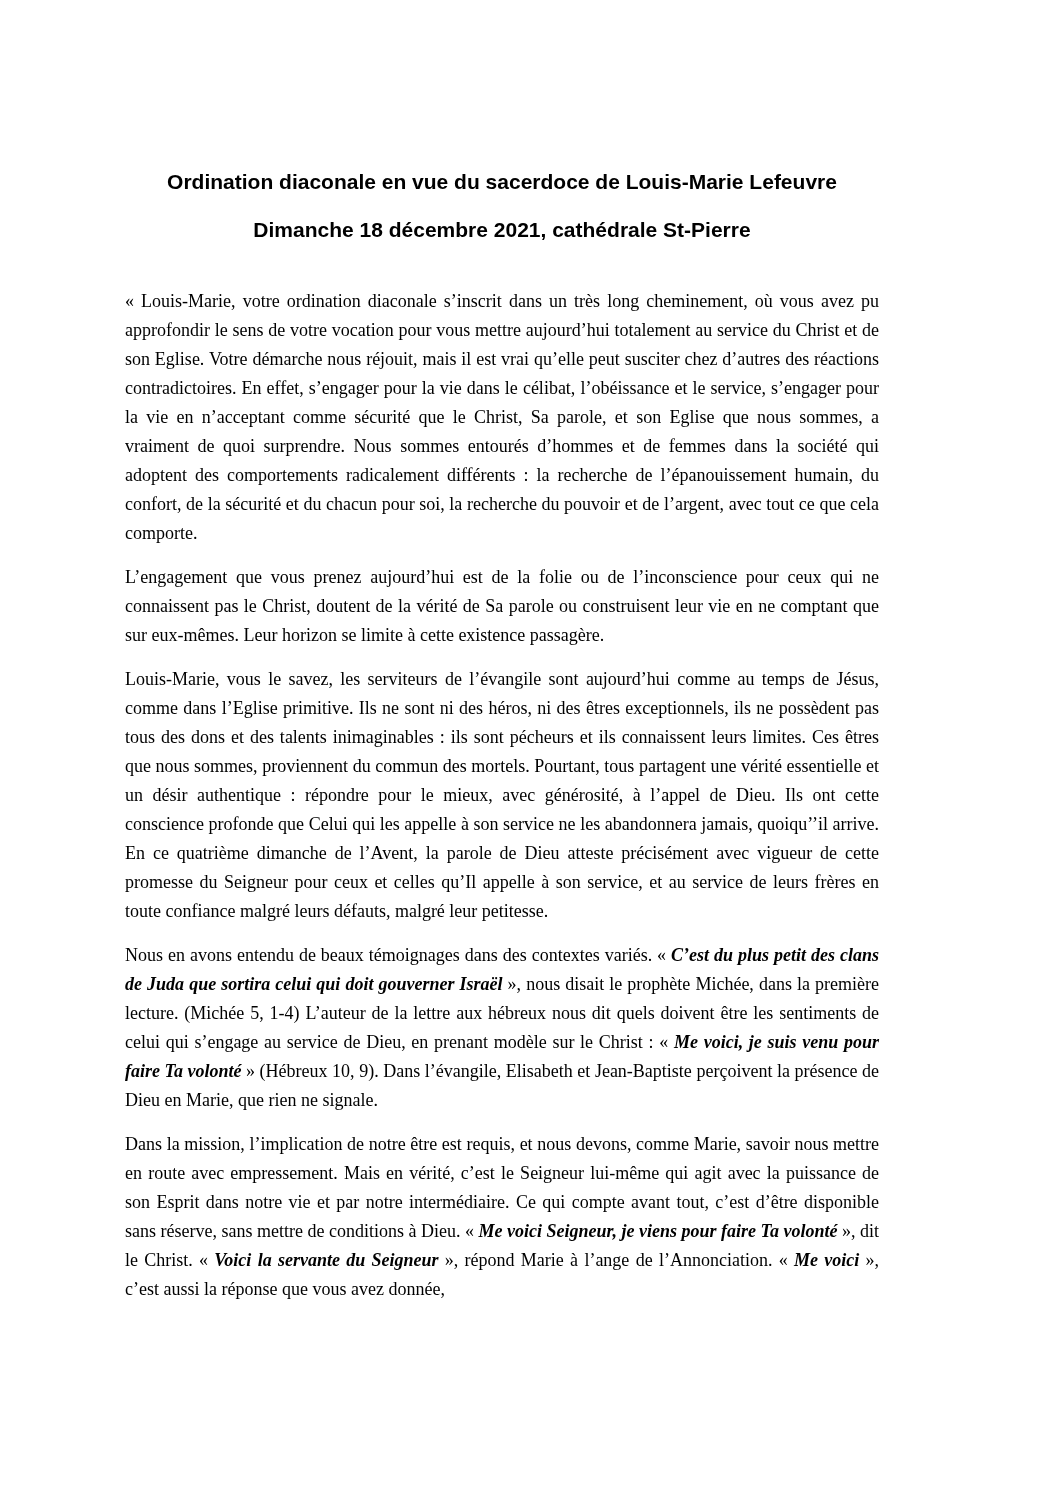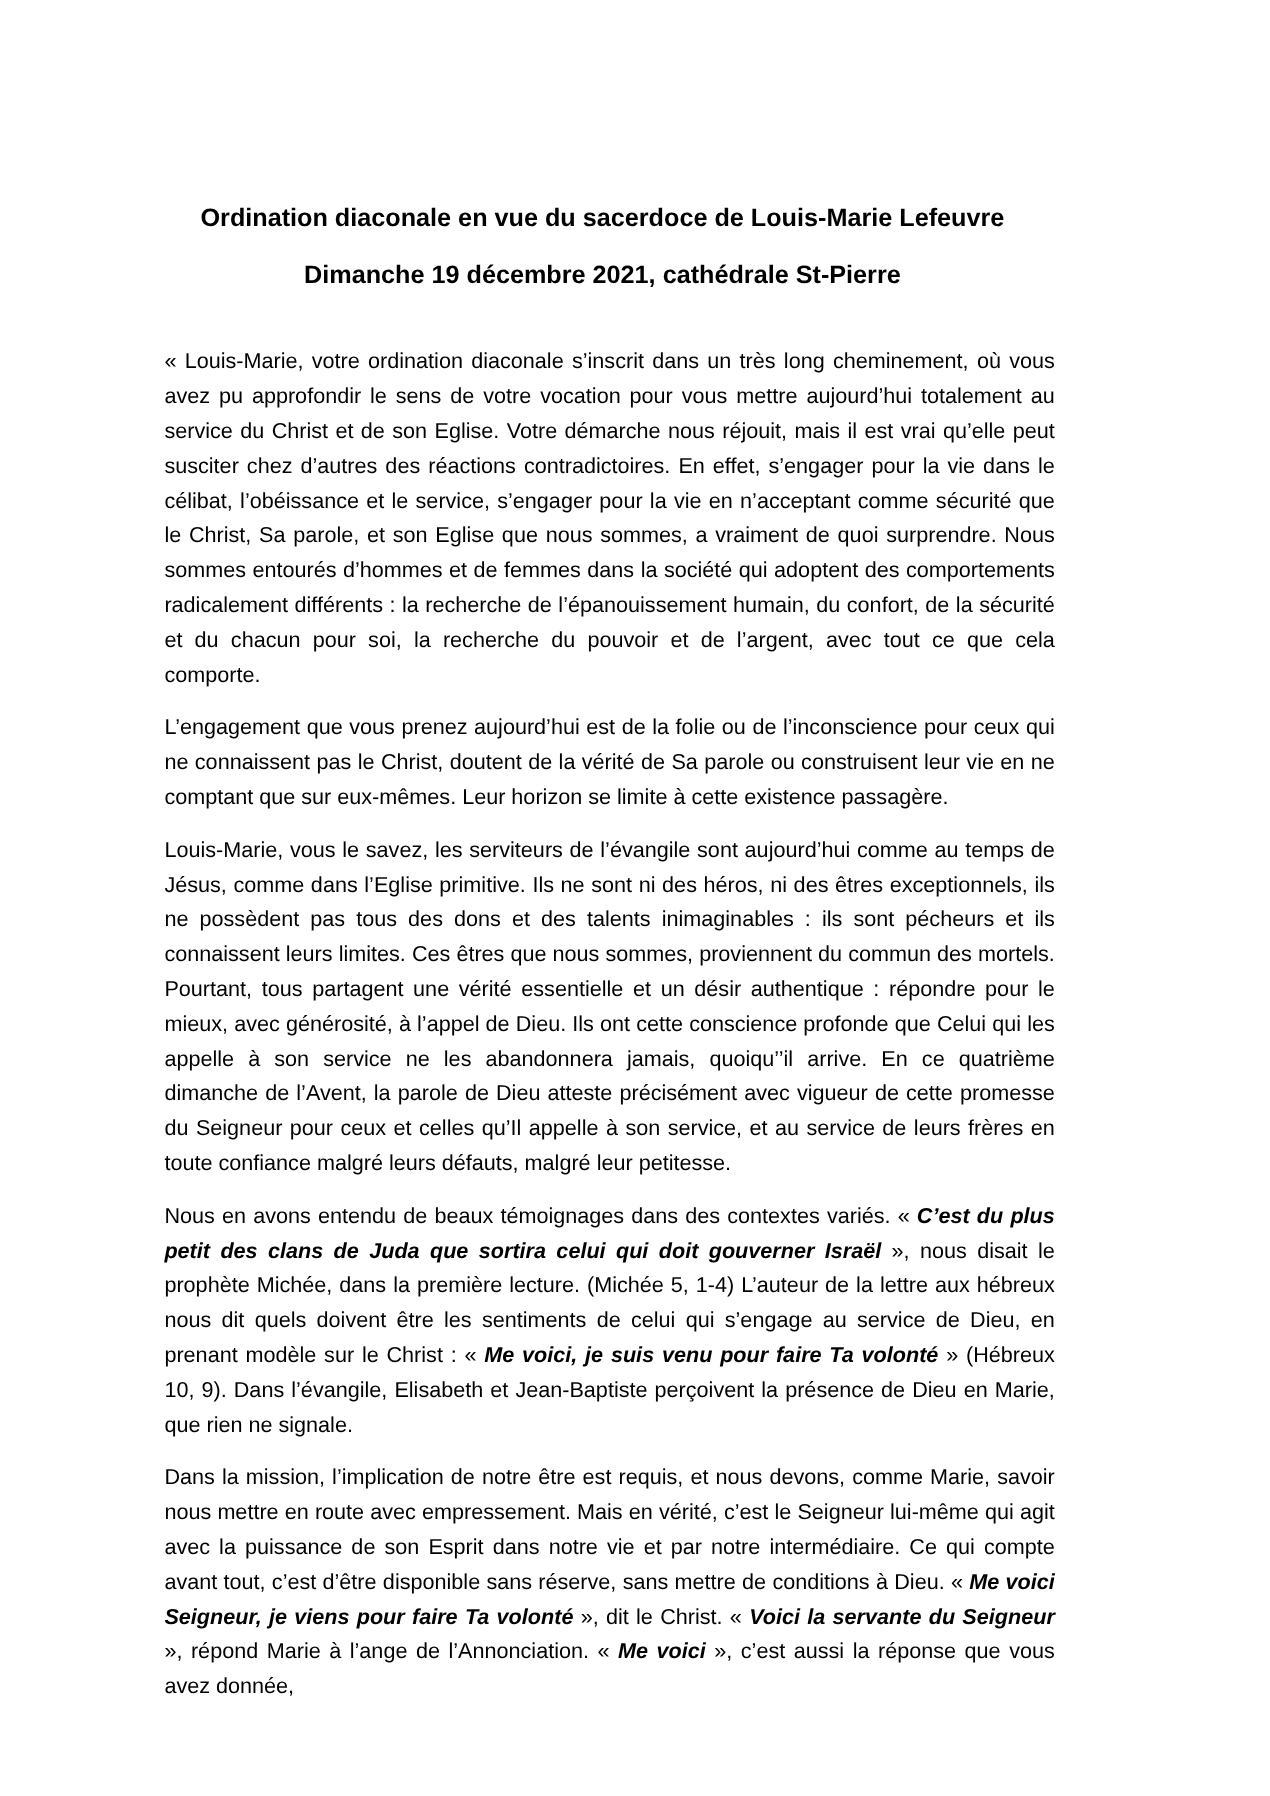--- a/index.html
+++ b/index.html
@@ -25,33 +25,34 @@
     text-align: center;
     margin: 0 0 21px 0;
   }
   .doc-body {
     margin-top: 44px;
     font-size: 18px;
     line-height: 29px;
     text-align: justify;
   }
   .para {
-    margin: 0 0 15px 12px;
+    margin: 0 0 15px 0;
+    font-family: Liberation Serif, serif;
   }
   .bi {
     font-weight: bold;
     font-style: italic;
   }
 </style>
 </head>
 <body>
 
 <div class="page">
   <div class="title">Ordination diaconale en vue du sacerdoce de Louis-Marie Lefeuvre</div>
-  <div class="title">Dimanche 19 décembre 2021, cathédrale St-Pierre</div>
+  <div class="title">Dimanche 18 décembre 2021, cathédrale St-Pierre</div>
   <div class="doc-body">
       <p class="para"><span>« Louis-Marie, votre ordination diaconale s’inscrit dans un très long cheminement, où vous avez pu approfondir le sens de votre vocation pour vous mettre aujourd’hui totalement au service du Christ et de son Eglise. Votre démarche nous réjouit, mais il est vrai qu’elle peut susciter chez d’autres des réactions contradictoires. En effet, s’engager pour la vie dans le célibat, l’obéissance et le service, s’engager pour la vie en n’acceptant comme sécurité que le Christ, Sa parole, et son Eglise que nous sommes, a vraiment de quoi surprendre. Nous sommes entourés d’hommes et de femmes dans la société qui adoptent des comportements radicalement différents : la recherche de l’épanouissement humain, du confort, de la sécurité et du chacun pour soi, la recherche du pouvoir et de l’argent, avec tout ce que cela comporte.</span></p>
       <p class="para"><span>L’engagement que vous prenez aujourd’hui est de la folie ou de l’inconscience pour ceux qui ne connaissent pas le Christ, doutent de la vérité de Sa parole ou construisent leur vie en ne comptant que sur eux-mêmes. Leur horizon se limite à cette existence passagère.</span></p>
       <p class="para"><span>Louis-Marie, vous le savez, les serviteurs de l’évangile sont aujourd’hui comme au temps de Jésus, comme dans l’Eglise primitive. Ils ne sont ni des héros, ni des êtres exceptionnels, ils ne possèdent pas tous des dons et des talents inimaginables : ils sont pécheurs et ils connaissent leurs limites. Ces êtres que nous sommes, proviennent du commun des mortels. Pourtant, tous partagent une vérité essentielle et un désir authentique : répondre pour le mieux, avec générosité, à l’appel de Dieu. Ils ont cette conscience profonde que Celui qui les appelle à son service ne les abandonnera jamais, quoiqu’’il arrive. En ce quatrième dimanche de l’Avent, la parole de Dieu atteste précisément avec vigueur de cette promesse du Seigneur pour ceux et celles qu’Il appelle à son service, et au service de leurs frères en toute confiance malgré leurs défauts, malgré leur petitesse.</span></p>
       <p class="para"><span>Nous en avons entendu de beaux témoignages dans des contextes variés. « </span><span class="bi">C’est du plus petit des clans de Juda que sortira celui qui doit gouverner Israël</span><span> », nous disait le prophète Michée, dans la première lecture. (Michée 5, 1-4) L’auteur de la lettre aux hébreux nous dit quels doivent être les sentiments de celui qui s’engage au service de Dieu, en prenant modèle sur le Christ : « </span><span class="bi">Me voici, je suis venu pour faire Ta volonté</span><span> » (Hébreux 10, 9). Dans l’évangile, Elisabeth et Jean-Baptiste perçoivent la présence de Dieu en Marie, que rien ne signale.</span></p>
       <p class="para"><span>Dans la mission, l’implication de notre être est requis, et nous devons, comme Marie, savoir nous mettre en route avec empressement. Mais en vérité, c’est le Seigneur lui-même qui agit avec la puissance de son Esprit dans notre vie et par notre intermédiaire. Ce qui compte avant tout, c’est d’être disponible sans réserve, sans mettre de conditions à Dieu. « </span><span class="bi">Me voici Seigneur, je viens pour faire Ta volonté</span><span> », dit le Christ. « </span><span class="bi">Voici la servante du Seigneur</span><span> », répond Marie à l’ange de l’Annonciation. « </span><span class="bi">Me voici</span><span> », c’est aussi la réponse que vous avez donnée,</span></p>
     </div>
 </div>
 
 </body></html>

